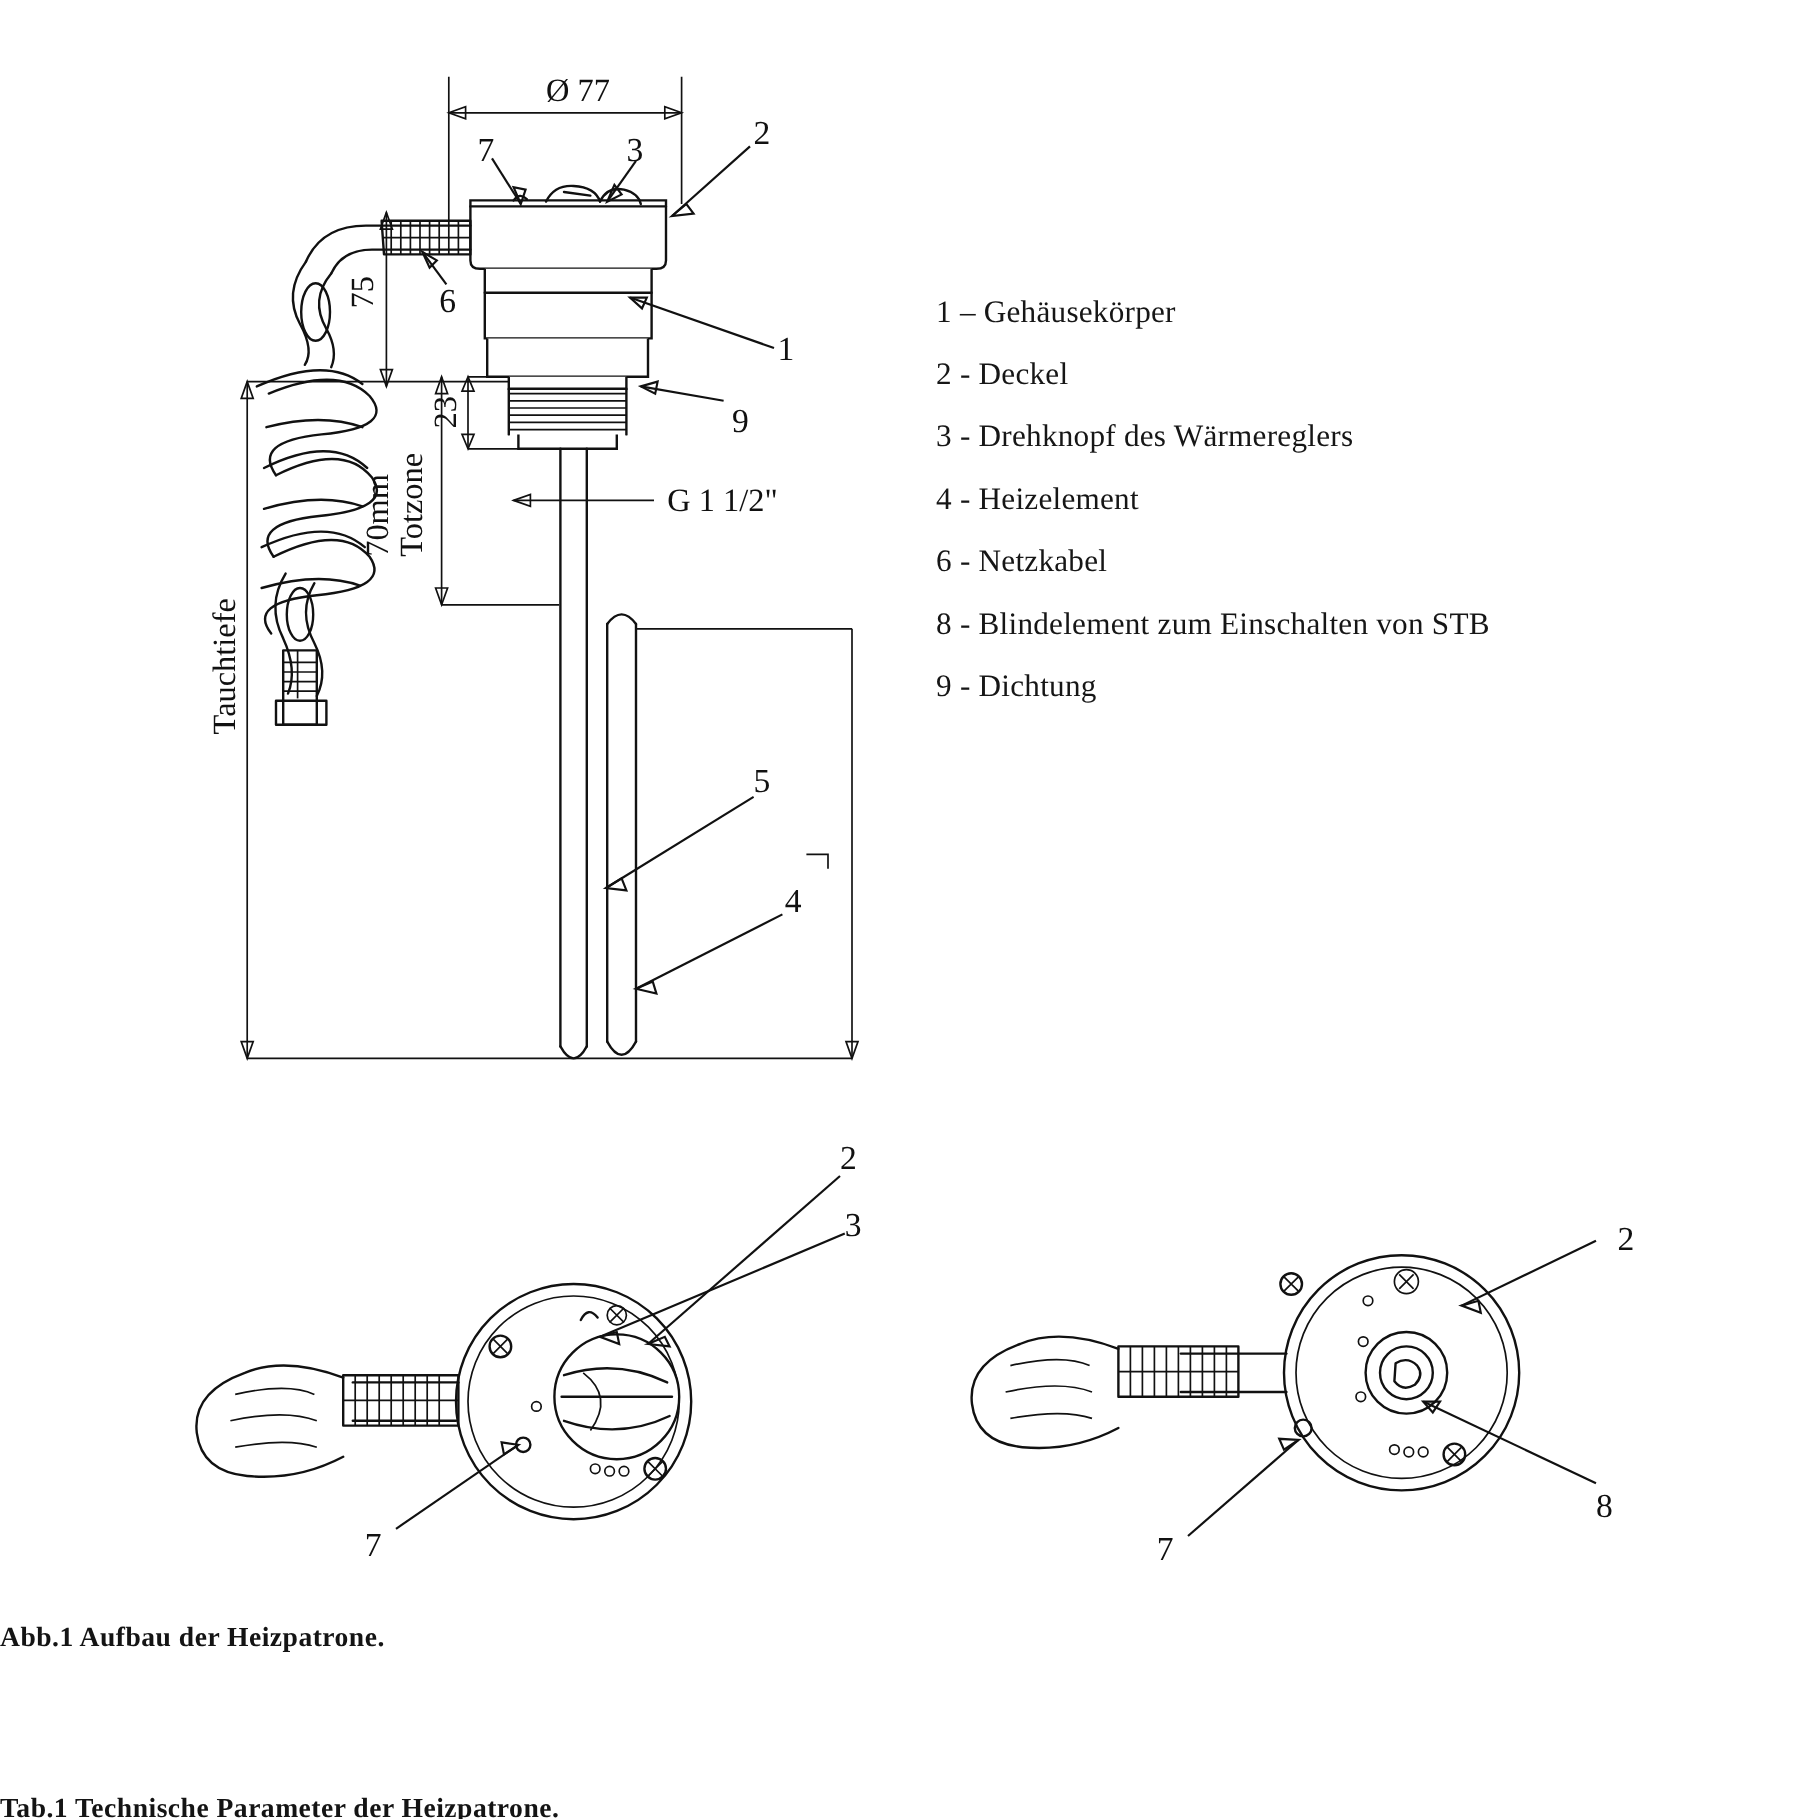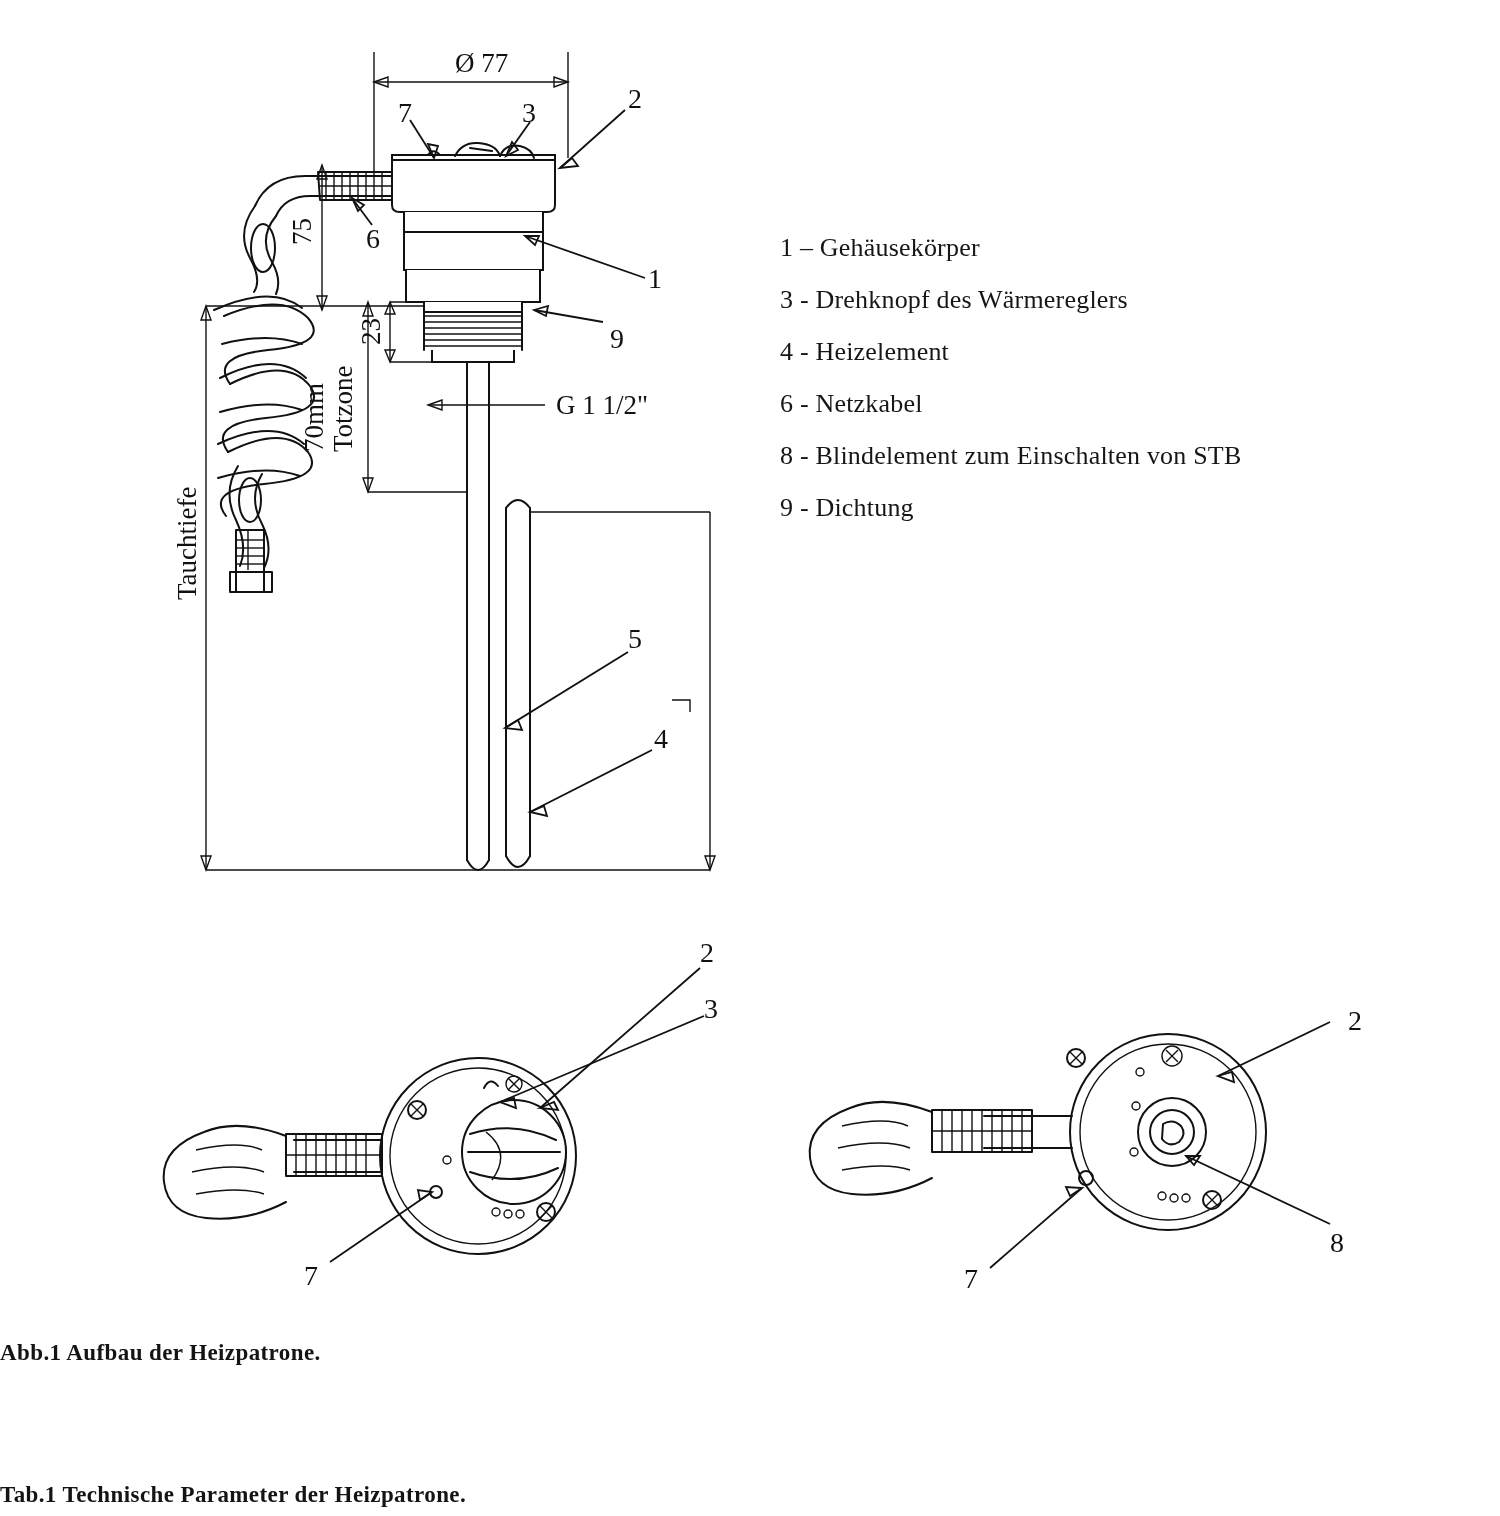--- a/index.html
+++ b/index.html
@@ -11,20 +11,21 @@
     width: 1500px;
     height: 1516px;
     position: relative;
     font-family: "Liberation Serif", serif;
     color: #1a1a1a;
     overflow: hidden;
   }
   .page {
     position: absolute;
     inset: 0;
+    margin-top: 12px;
   }
   
   .legend {
     position: absolute;
     left: 780px;
     top: 222px;
     width: 640px;
   }
   .legend-item {
     font-size: 26px;
@@ -367,20 +368,21 @@
       <path class="ln-lead" d="M990 1268 L1082 1188"></path>
       <path class="ln-lead" d="M1082 1188 L1070 1196 L1066 1187 Z" fill="#111"></path>
       <text class="num" x="1348" y="1030">2</text>
       <text class="num" x="1330" y="1252">8</text>
       <text class="num" x="964" y="1288">7</text>
     </g>
   </svg>
 
   <div class="legend">
     <div class="legend-item">1 – Gehäusekörper</div>
+    <div class="legend-item">2 - Deckel</div>
     <div class="legend-item">3 - Drehknopf des Wärmereglers</div>
     <div class="legend-item">4 - Heizelement</div>
     <div class="legend-item">6 - Netzkabel</div>
     <div class="legend-item">8 - Blindelement zum Einschalten von STB</div>
     <div class="legend-item">9 - Dichtung</div>
   </div>
 
   <div class="caption" id="caption-fig">Abb.1 Aufbau der Heizpatrone.</div>
   <div class="caption" id="caption-tab">Tab.1 Technische Parameter der Heizpatrone.</div>
 

